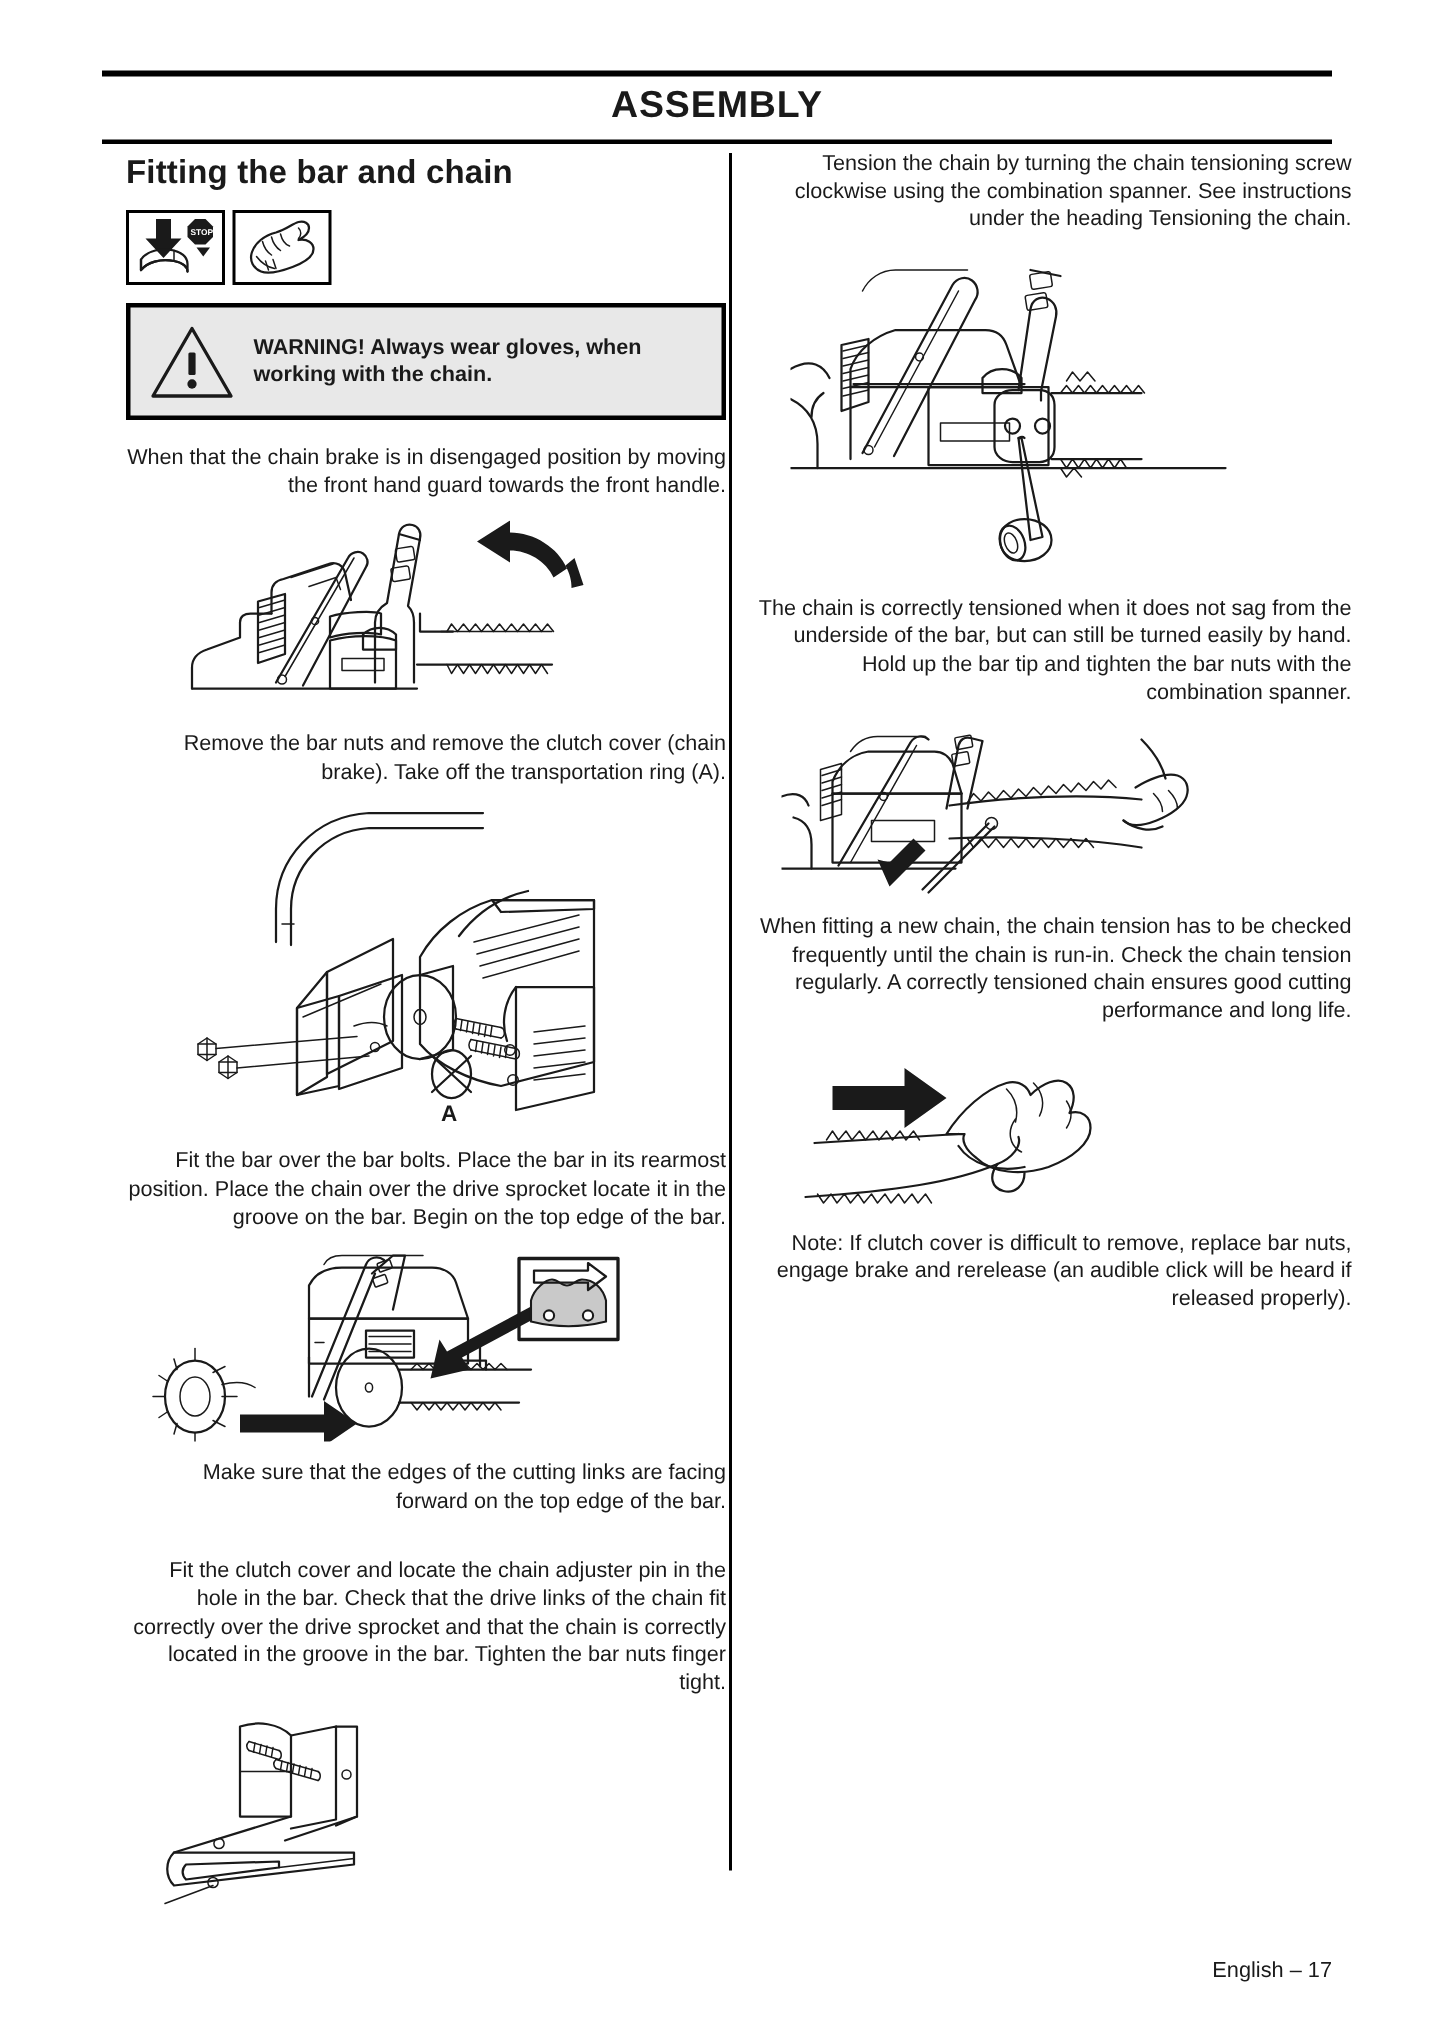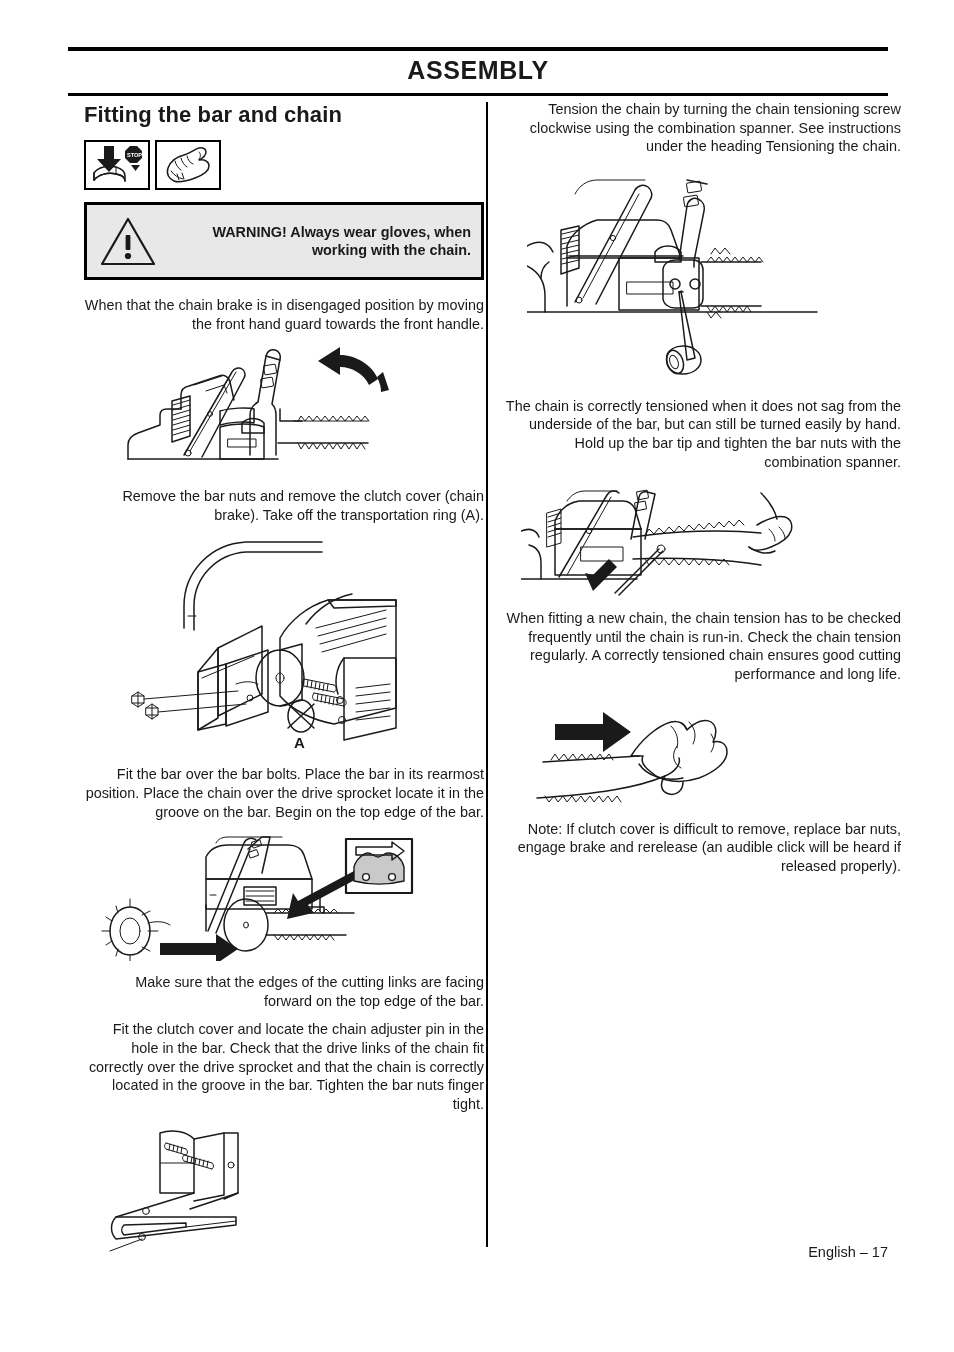--- a/index.html
+++ b/index.html
@@ -71,21 +71,21 @@
     line-height: 30px;
     letter-spacing: .1px;
   }
 
   p.body {
     margin: 0 0 14px 0;
     font-size: 14.4px;
     line-height: 18.6px;
     text-align: right;
   }
-  p.tight { margin-bottom: 10px; }
+  p.tight { margin-bottom: 28px; }
 
   
   .pictos {
     display: flex;
     gap: 5px;
     margin: 10px 0 12px 0;
   }
   .picto {
     width: 66px;
     height: 50px;
@@ -110,40 +110,39 @@
   .warning-tri {
     flex: 0 0 auto;
     width: 58px;
     height: 52px;
     margin-right: 12px;
   }
   .warning-text {
     font-size: 14.4px;
     font-weight: bold;
     line-height: 18.4px;
-    text-align: right;
   }
 
   
   .figure {
     position: relative;
     margin: 0 auto 12px auto;
     display: block;
   }
   .figure svg { display: block; }
   .fig-label {
     position: absolute;
     font-size: 15px;
     font-weight: bold;
   }
 
   
   .footer {
     position: absolute;
-    left: 68px; top: 1244px;
+    left: 68px; top: 1306px;
     width: 820px;
     text-align: right;
     font-size: 14.5px;
   }
 
   
   .ln { fill: none; stroke: #1a1a1a; stroke-width: 1.5; stroke-linejoin: round; stroke-linecap: round; }
   .ln-t { fill: none; stroke: #1a1a1a; stroke-width: 1; stroke-linejoin: round; stroke-linecap: round; }
   .ln-b { fill: none; stroke: #1a1a1a; stroke-width: 2.2; stroke-linejoin: round; stroke-linecap: round; }
   .fillblk { fill: #1a1a1a; stroke: none; }

